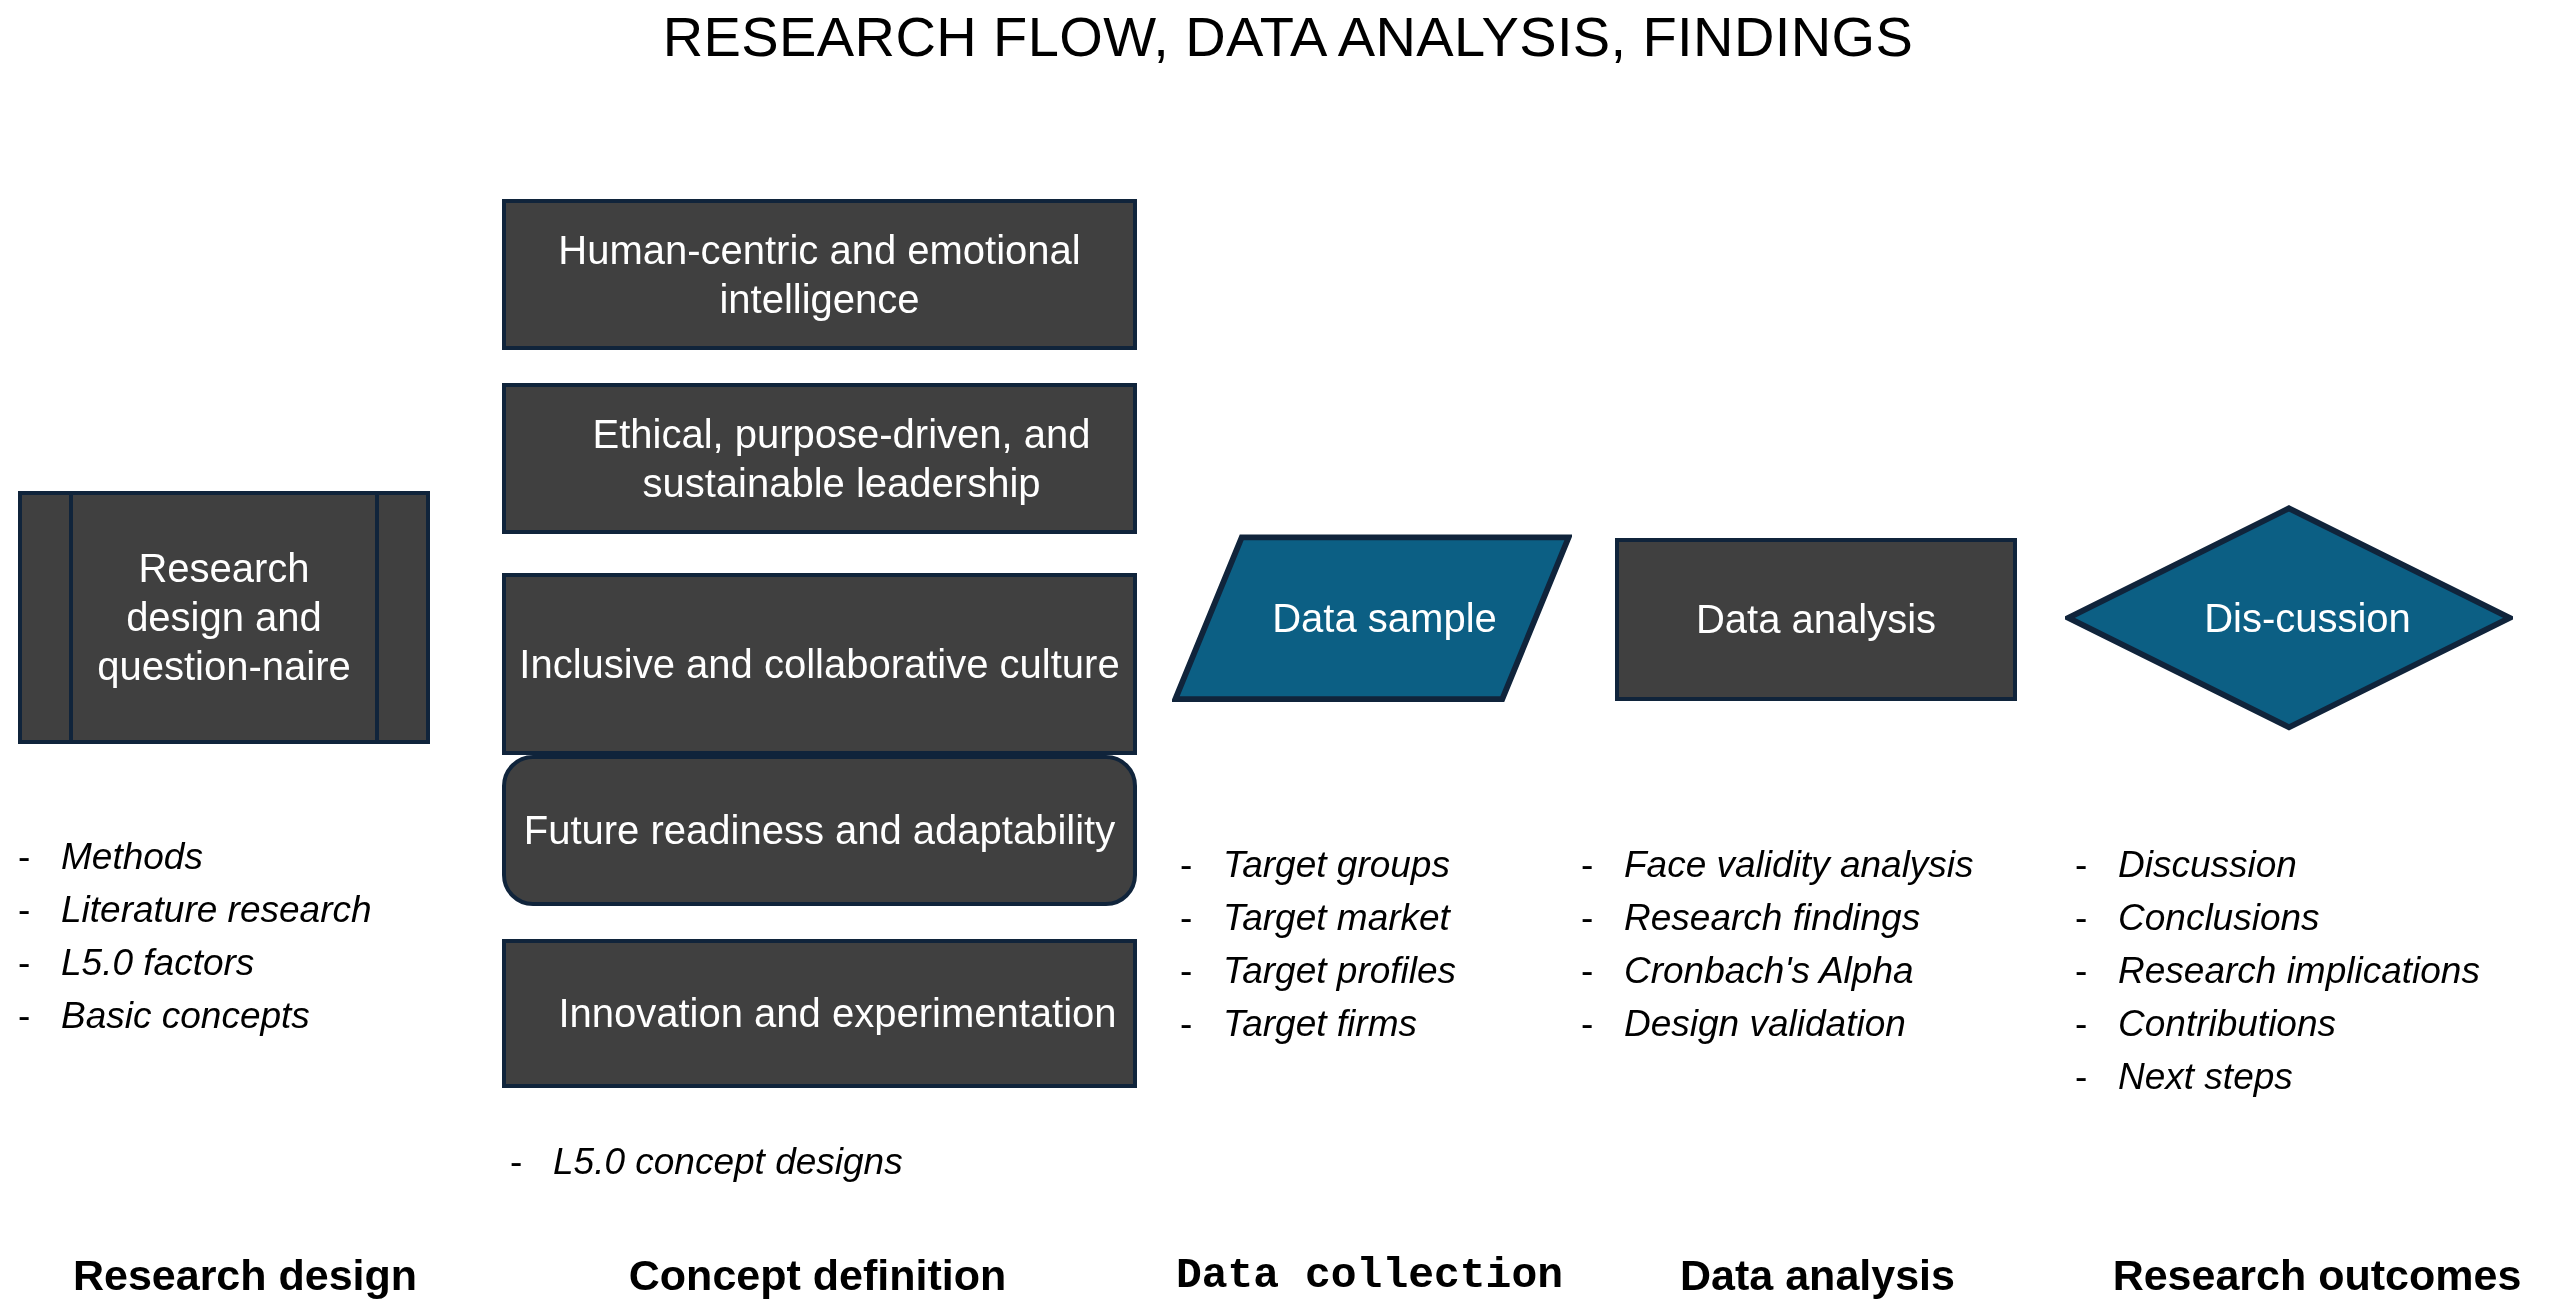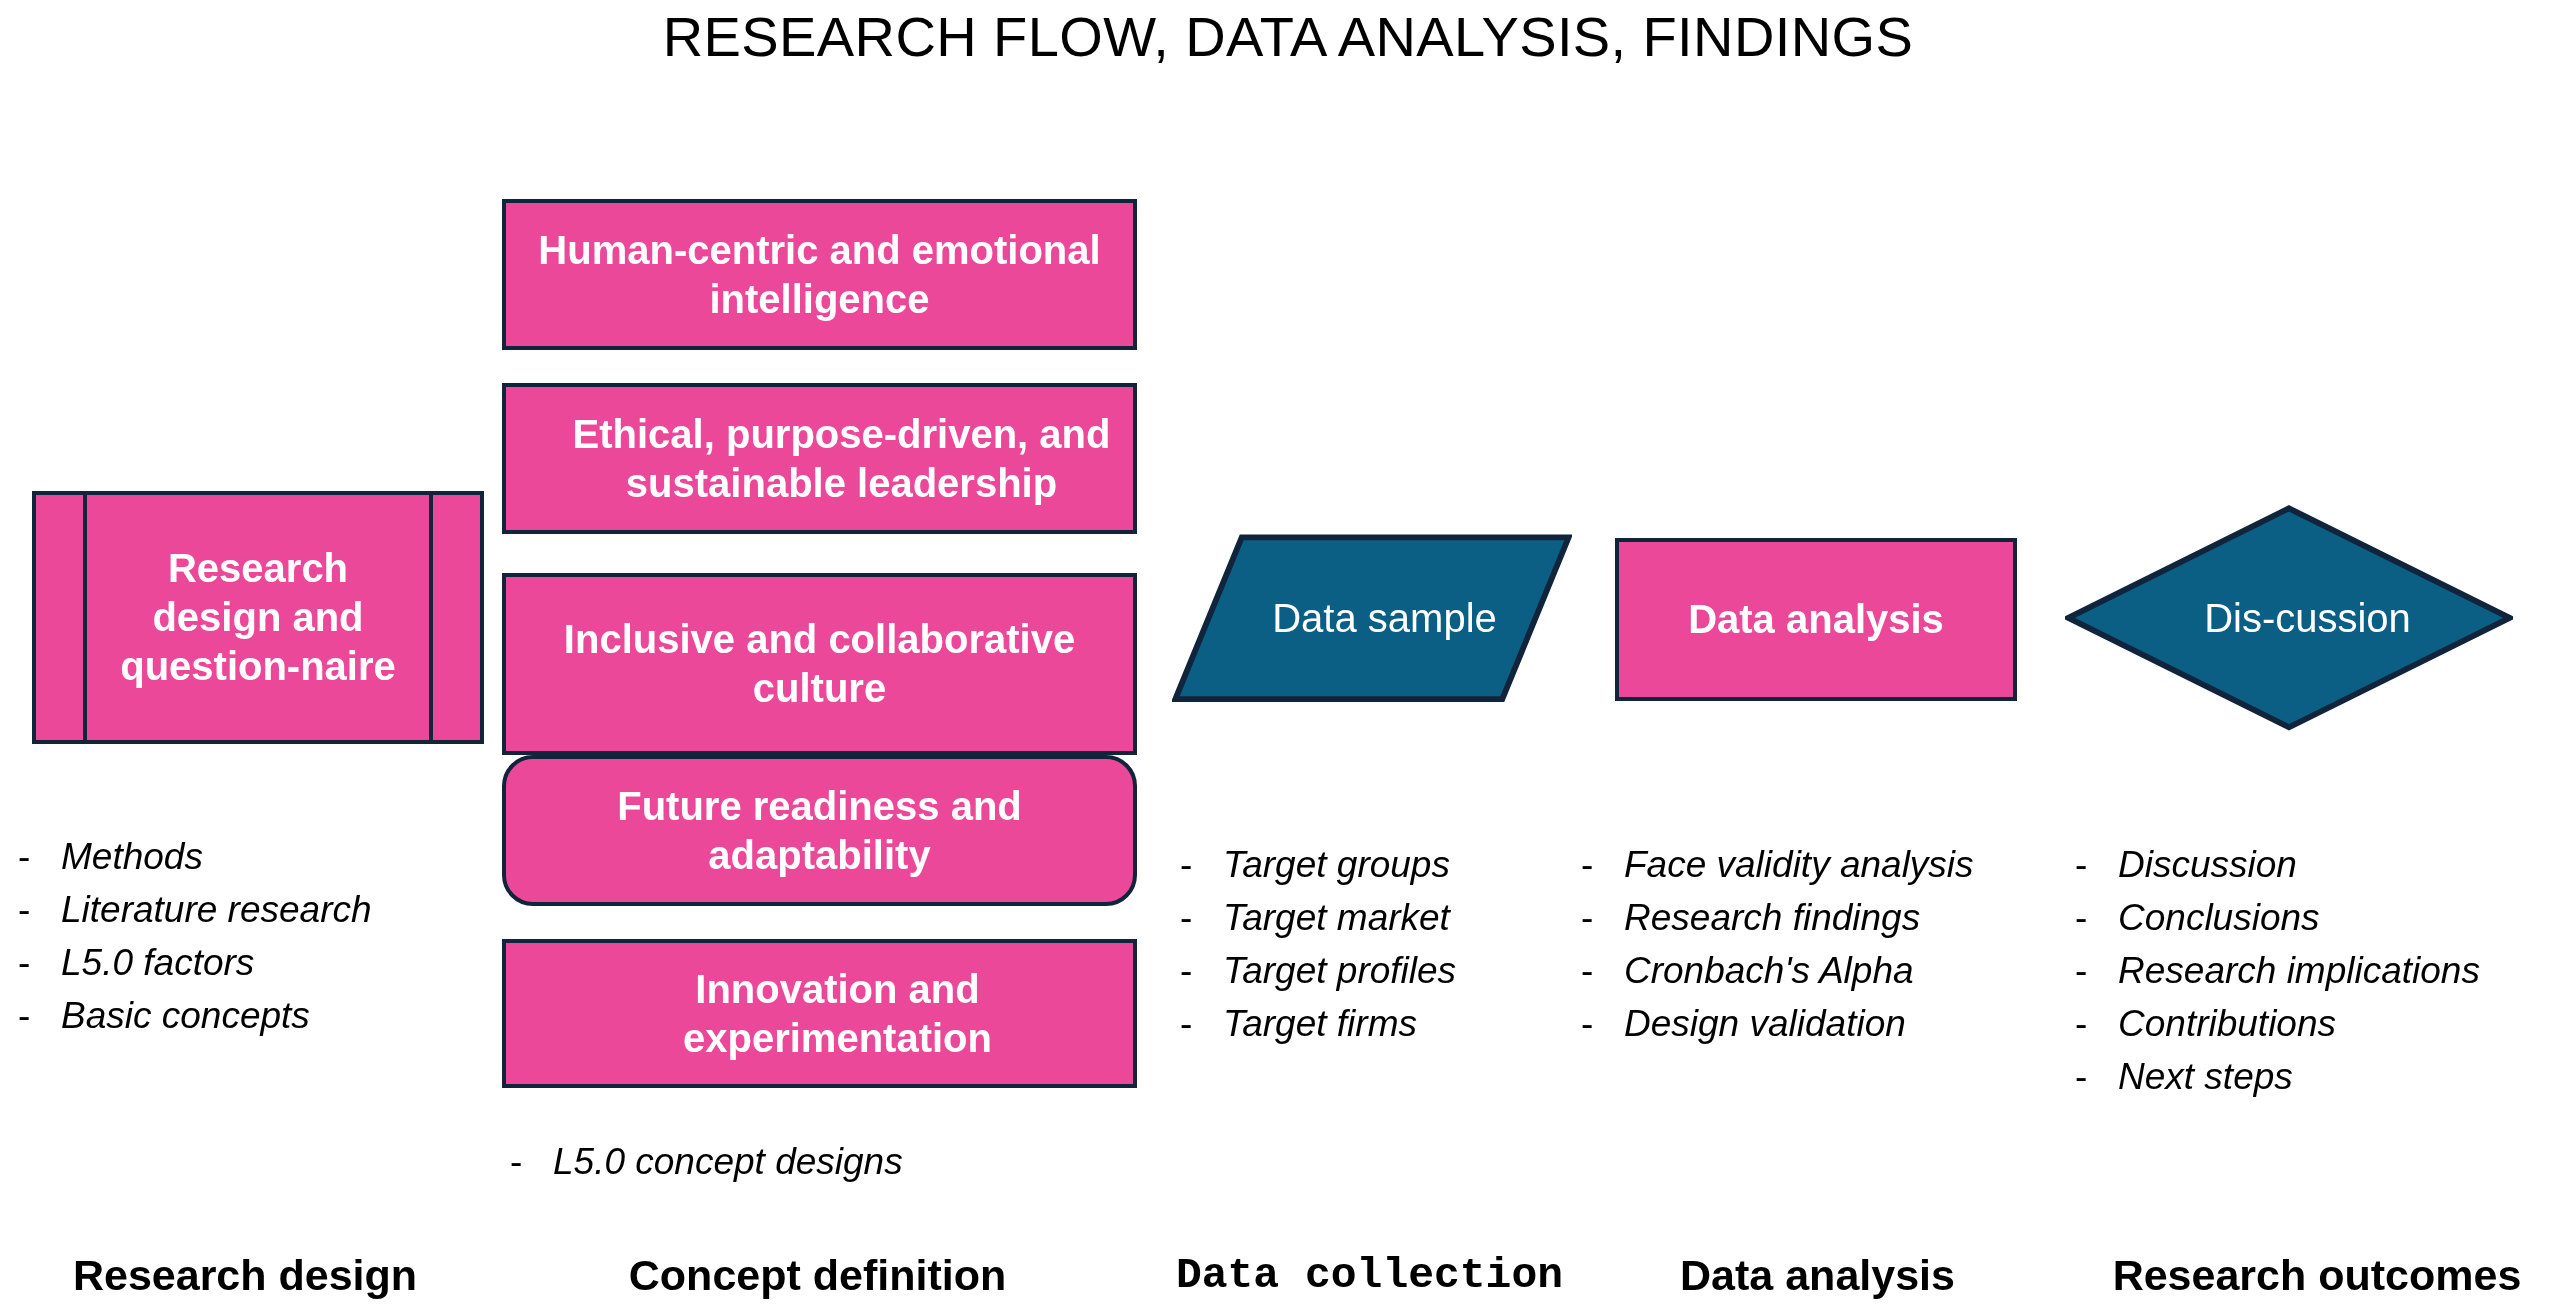--- a/index.html
+++ b/index.html
@@ -30,39 +30,39 @@
     font-weight: 400;
     letter-spacing: 0.4px;
     line-height: 1.05;
     color: #000000;
     white-space: nowrap;
   }
 
   
   .shape {
     position: absolute;
-    background: #ec4899;
+    background: #404040;
     border: 4.1px solid #10243B;
     box-sizing: border-box;
     color: #ffffff;
     display: flex;
     align-items: center;
     justify-content: center;
     text-align: center;
     font-size: 38px;
     line-height: 1.22;
-    font-weight: 700;
+    font-weight: 400;
   }
   .shape .label { display: block; padding: 0 11.6px; }
 
   
   #research-design-shape {
-    left: 32px;
+    left: 18px;
     top: 491px;
-    width: 452px;
+    width: 412px;
     height: 253px;
     font-size: 40px;
   }
   #research-design-shape .bar {
     position: absolute;
     top: -4.1px;
     bottom: -4.1px;
     width: 4.1px;
     background: #10243B;
   }

